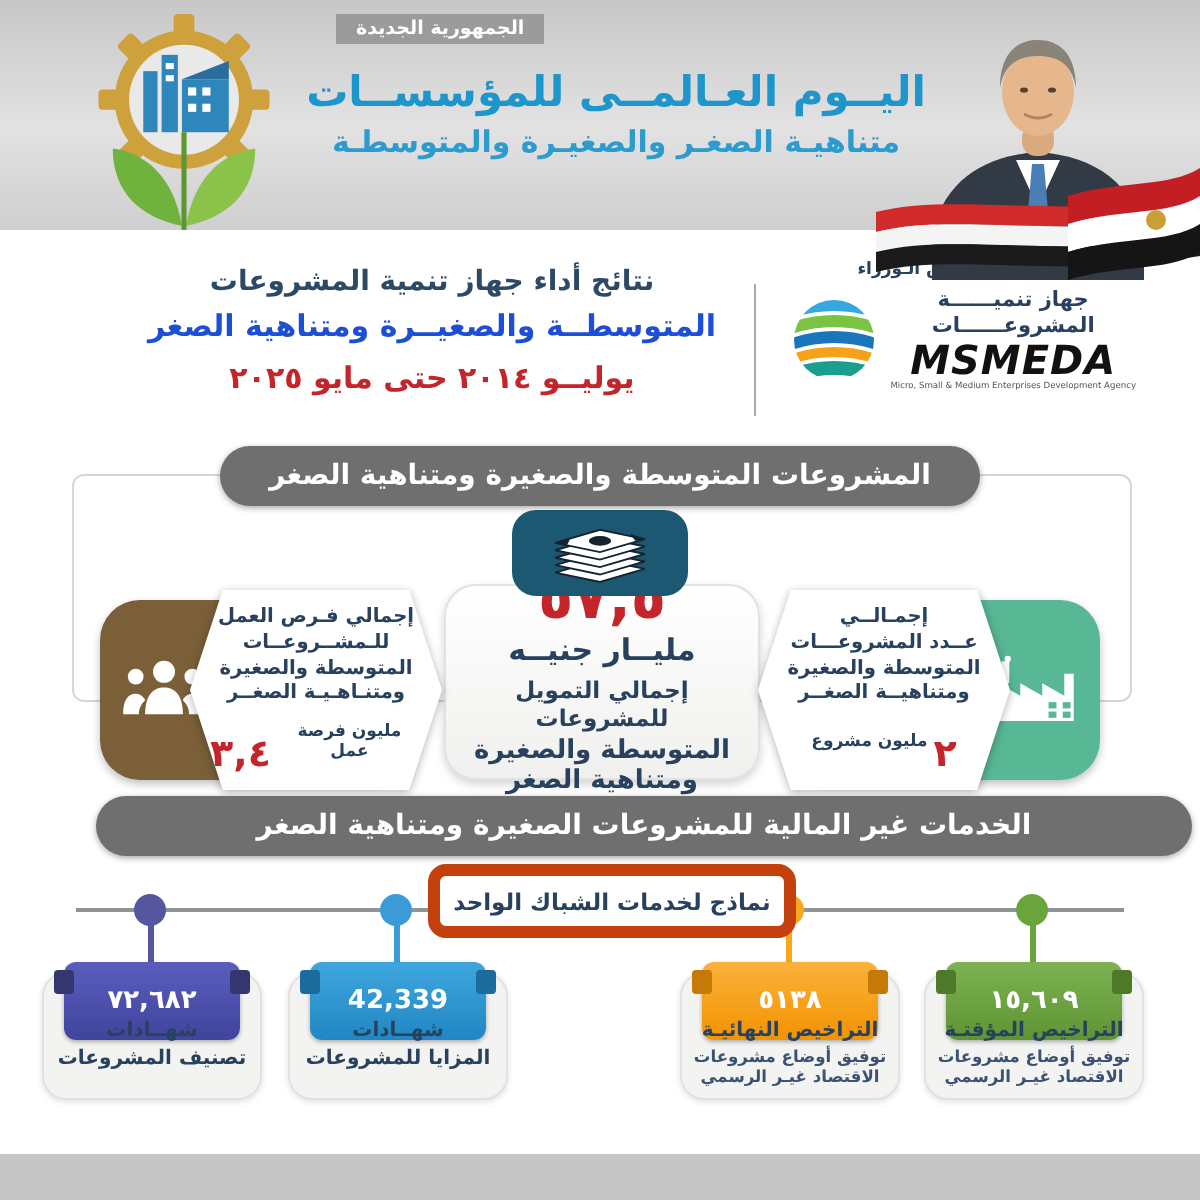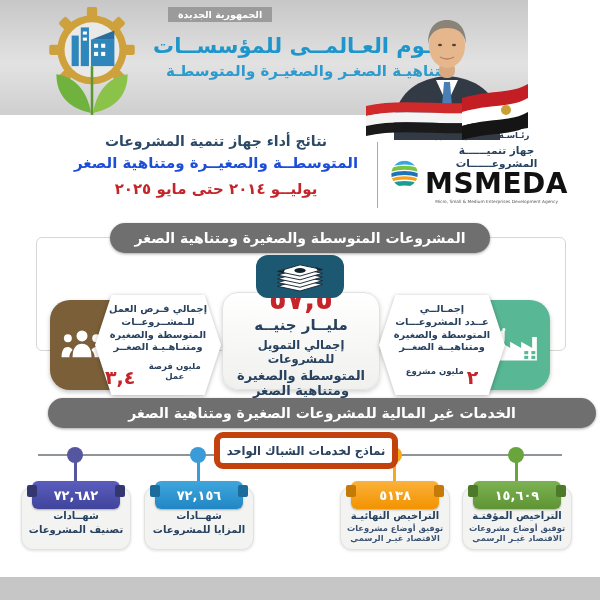--- a/index.html
+++ b/index.html
@@ -1,40 +1,40 @@
 <!DOCTYPE html>
 <html lang="ar"><head>
 <meta charset="utf-8">
 <style>
   html,body{margin:0;padding:0;background:#fff;}
   .stage{position:relative;width:600px;height:600px;overflow:hidden;background:#fff;
          font-family:"DejaVu Sans",sans-serif;margin:0 auto;}
   
-  .hdr{position:absolute;left:0;top:0;width:528px;height:115px;
+  .hdr{position:absolute;left:0;top:0;width:600px;height:115px;
        background:linear-gradient(180deg,#c7c7c7,#e2e2e2 55%,#cfcfcf);}
   .hdr-logo{position:absolute;left:36px;top:3px;width:112px;height:114px;}
   .rep-badge{position:absolute;left:168px;top:7px;padding:2px 10px;background:#9b9b9b;
              color:#fff;font-size:9.5px;font-weight:bold;direction:rtl;}
   .hdr-text{position:absolute;left:140px;top:34px;width:336px;text-align:center;direction:rtl;}
   .hdr-title{font-size:21px;font-weight:bold;color:#1f96cb;letter-spacing:.5px;}
   .hdr-sub{font-size:15px;font-weight:bold;color:#2d9bce;margin-top:4px;}
   .president{position:absolute;right:0;top:0;width:162px;height:140px;z-index:3;}
   
   .intro-text{position:absolute;left:58px;top:133px;width:316px;text-align:center;direction:rtl;}
   .intro-l1{font-size:14px;font-weight:bold;color:#2c4a66;}
   .intro-l2{font-size:15px;font-weight:bold;color:#1d4ed8;margin-top:5px;}
   .intro-period{font-size:15px;font-weight:bold;color:#c4252b;margin-top:8px;}
   .divider{position:absolute;left:377px;top:142px;width:1px;height:66px;background:#a9a9a9;}
   .agency{position:absolute;left:390px;top:130px;width:178px;direction:rtl;text-align:center;}
   .agency-cab{font-size:8.5px;font-weight:bold;color:#27415e;letter-spacing:1px;}
   .agency-row{display:flex;flex-direction:row-reverse;align-items:center;justify-content:flex-end;
               gap:6px;margin-top:4px;}
   .agency-names{text-align:center;}
   .agency-ar{font-size:10.5px;font-weight:bold;color:#27415e;line-height:1.25;}
-  .agency-en{font-size:28px;font-weight:bold;color:#111;letter-spacing:.5px;line-height:1;}
+  .agency-en{font-size:20px;font-weight:bold;color:#111;letter-spacing:.5px;line-height:1;font-style:italic;}
   .agency-tag{font-size:4.3px;color:#555;margin-top:1px;}
   
   .banner{position:absolute;background:#6f6f6f;border-radius:16px;color:#fff;
           font-weight:bold;text-align:center;direction:rtl;z-index:2;
           box-shadow:0 1px 3px rgba(0,0,0,.35);display:flex;align-items:center;justify-content:center;}
   .banner1{left:110px;top:223px;width:380px;height:30px;font-size:14px;}
   .banner2{left:48px;top:398px;width:548px;height:30px;font-size:14px;}
   
   .outline-box{position:absolute;left:36px;top:237px;width:528px;height:112px;
                border:1px solid #d7d7d5;border-radius:6px;}
@@ -72,21 +72,21 @@
   .oss-label{position:absolute;left:214px;top:432px;width:172px;height:25px;background:#fff;
              border:6px solid #c2410c;border-radius:9px;z-index:2;display:flex;align-items:center;
              justify-content:center;font-size:11.5px;font-weight:bold;color:#27415e;direction:rtl;}
   .tl-line{position:absolute;left:38px;top:454px;width:524px;height:2px;background:#8f9499;}
   .tl-dot{position:absolute;top:447px;width:16px;height:16px;border-radius:50%;z-index:1;}
   .tl-stem{position:absolute;top:455px;width:3px;height:32px;}
   .c-purple{background:#54569f;} .c-blue{background:#3b9bd8;}
   .c-orange{background:#f7a81b;} .c-green{background:#69a43d;}
   .stat-card{position:absolute;top:486px;width:108px;height:62px;background:#f3f3f1;
              border:1px solid #e2e2e0;border-radius:12px;box-shadow:0 1px 3px rgba(0,0,0,.12);}
-  .stat-badge{position:absolute;left:50%;transform:translateX(-50%);top:-6px;width:88px;height:28px;
+  .stat-badge{position:absolute;left:50%;transform:translateX(-50%);top:-6px;width:88px;height:39px;
               border-radius:6px;color:#fff;font-size:13px;font-weight:bold;display:flex;
               align-items:center;justify-content:center;direction:rtl;box-shadow:0 1px 2px rgba(0,0,0,.3);}
   .stat-badge::before,.stat-badge::after{content:"";position:absolute;top:4px;width:10px;height:12px;
               border-radius:2px;z-index:-1;}
   .stat-badge::before{left:-5px;} .stat-badge::after{right:-5px;}
   .bg-purple{background:linear-gradient(180deg,#5a5dbd,#41449b);} .bg-purple::before,.bg-purple::after{background:#34376f;}
   .bg-blue{background:linear-gradient(180deg,#3fa6dd,#2187c4);} .bg-blue::before,.bg-blue::after{background:#1b6b9c;}
   .bg-orange{background:linear-gradient(180deg,#fbb13a,#f29300);} .bg-orange::before,.bg-orange::after{background:#c57a08;}
   .bg-green{background:linear-gradient(180deg,#7cb251,#5f9434);} .bg-green::before,.bg-green::after{background:#4c7a28;}
   .stat-text{position:absolute;left:0;top:22px;width:100%;text-align:center;direction:rtl;}
@@ -280,21 +280,21 @@
   <div class="tl-dot c-green" style="left:508px"></div>
 
   <div class="stat-card" style="left:21px">
     <div class="stat-badge bg-purple">٧٢,٦٨٢</div>
     <div class="stat-text">
       <div class="stat-t">شهــادات</div>
       <div class="stat-t">تصنيف المشروعات</div>
     </div>
   </div>
   <div class="stat-card" style="left:144px">
-    <div class="stat-badge bg-blue">٧٢,١٥٦</div>
+    <div class="stat-badge bg-blue">42,339</div>
     <div class="stat-text">
       <div class="stat-t">شهــادات</div>
       <div class="stat-t">المزايا للمشروعات</div>
     </div>
   </div>
   <div class="stat-card" style="left:340px">
     <div class="stat-badge bg-orange">٥١٣٨</div>
     <div class="stat-text">
       <div class="stat-t">التراخيص النهائيـة</div>
       <div class="stat-d">توفيق أوضاع مشروعات</div>

